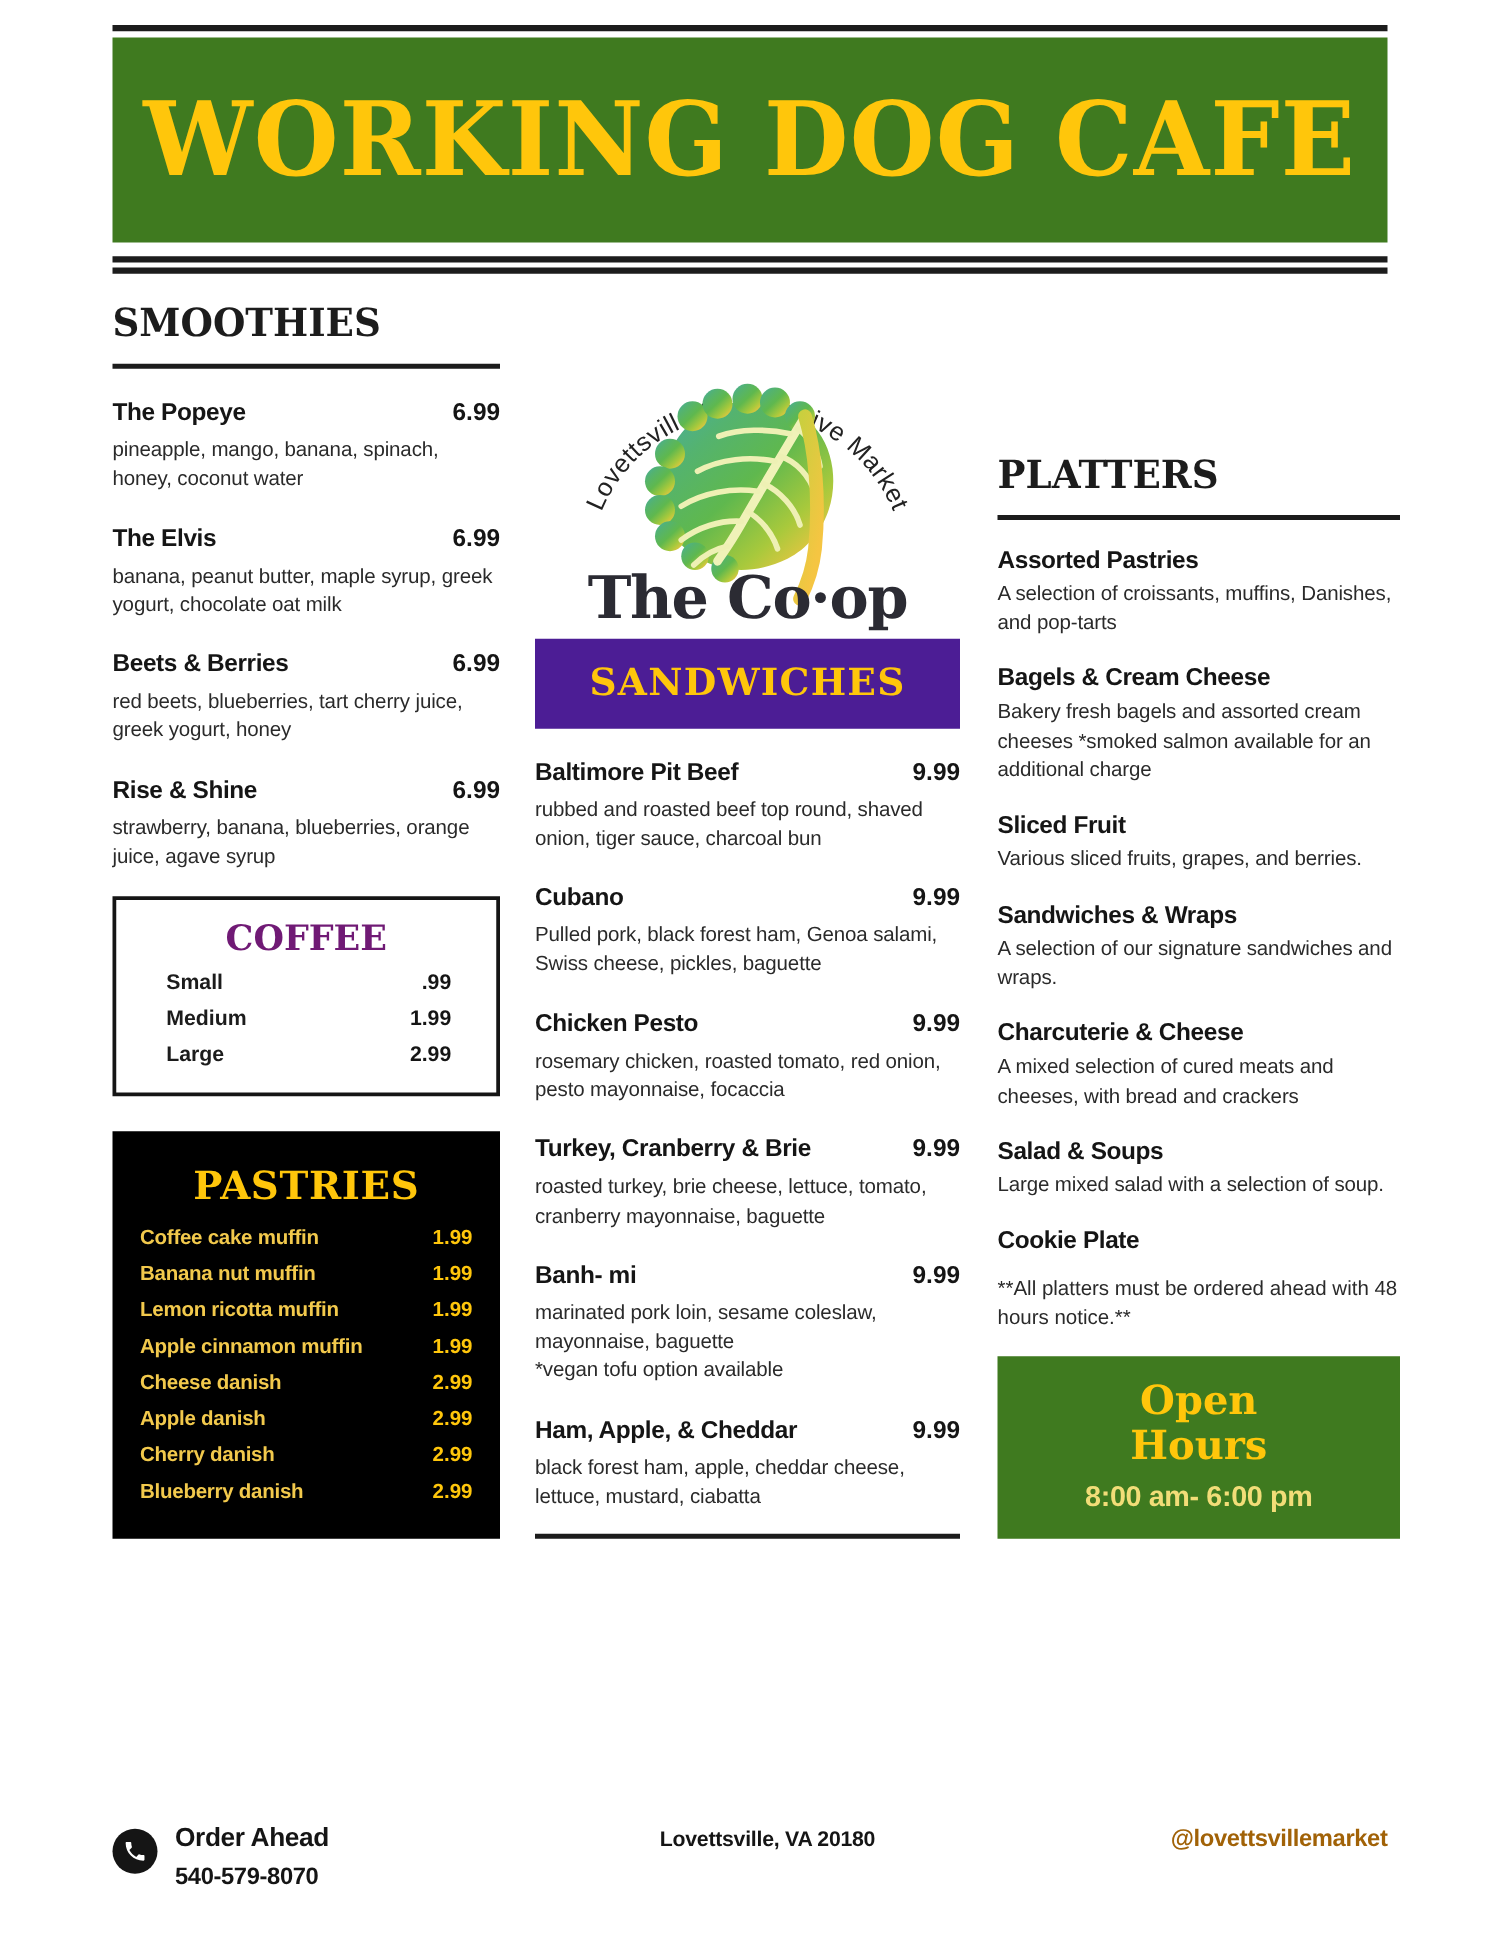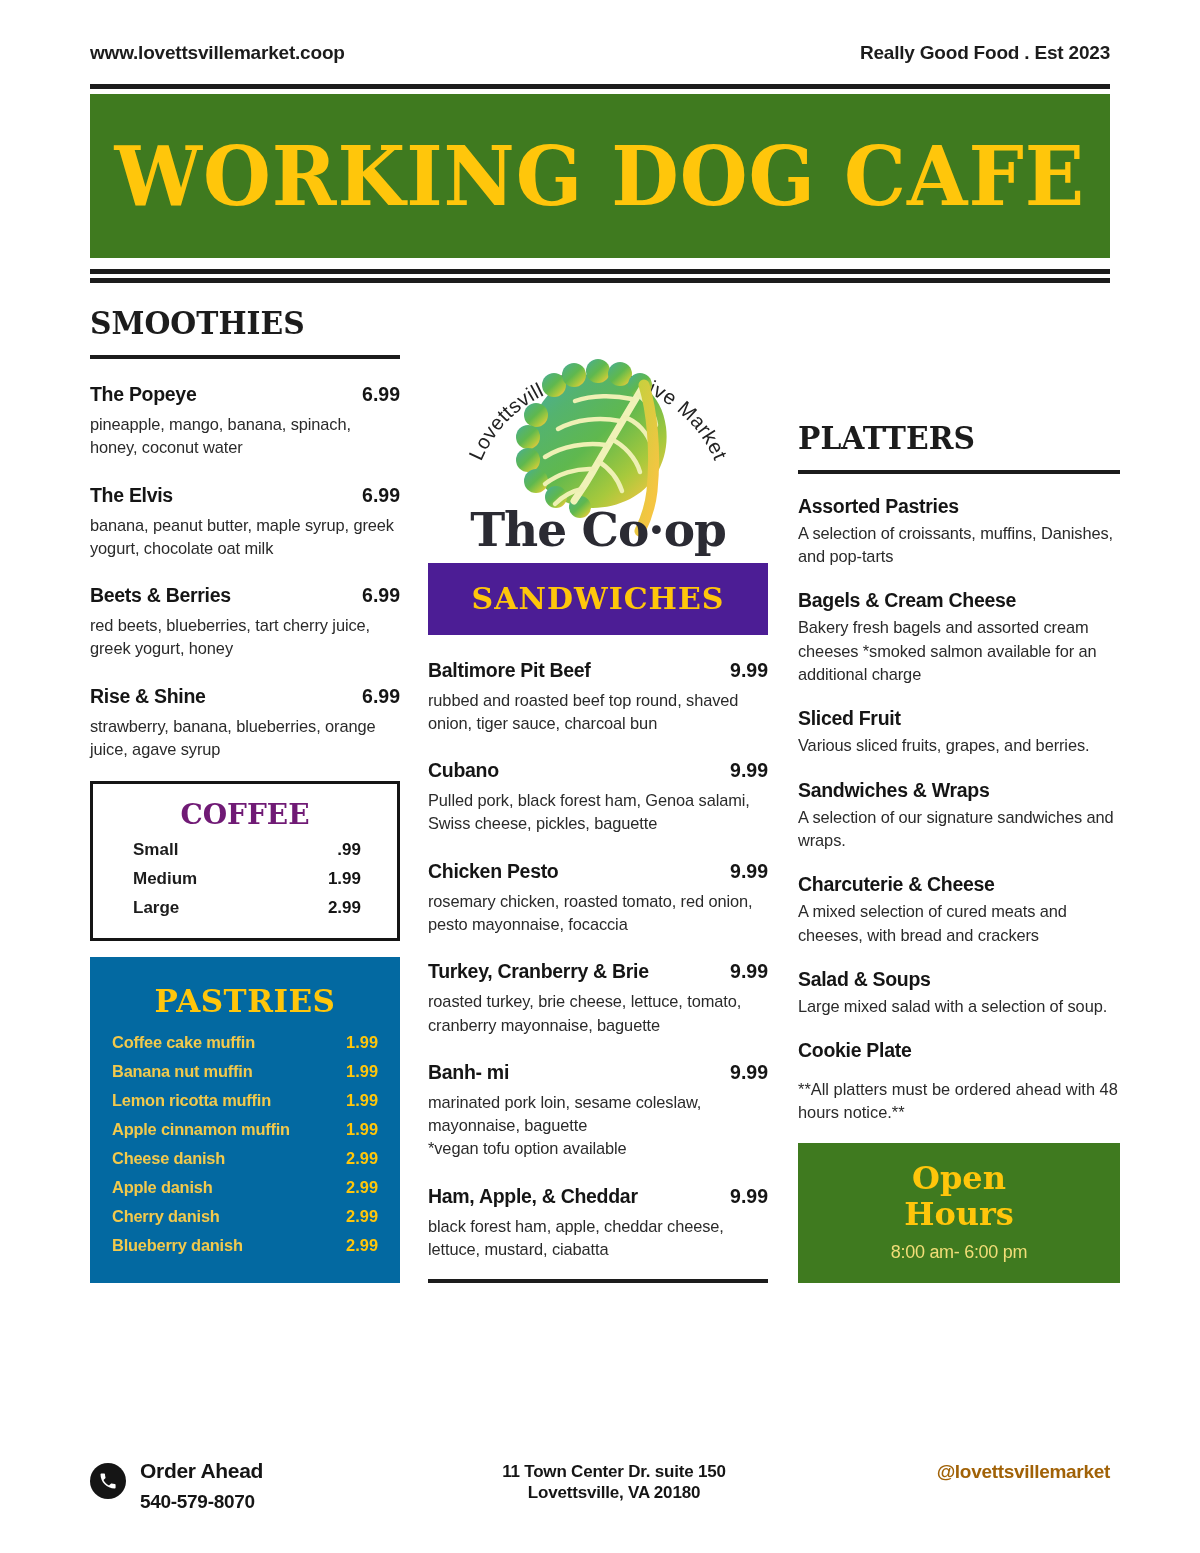--- a/index.html
+++ b/index.html
@@ -155,22 +155,22 @@
     color: #1c1c1c;
   }
   .coffee-price {
     font-size: 17px;
     font-weight: bold;
     color: #151515;
   }
 
   
   .pastries-box {
-    margin-top: 16px;
-    background: #0369a1;
+    margin-top: 28px;
+    background: #000000;
     padding: 26px 22px 28px 22px;
   }
   .pastries-title {
     text-align: center;
     font-family: "DejaVu Serif", serif;
     font-weight: bold;
     font-size: 31px;
     color: #ffc60b;
     letter-spacing: 0.5px;
     margin-bottom: 14px;
@@ -244,23 +244,24 @@
   }
   .hours-title {
     font-family: "DejaVu Serif", serif;
     font-weight: bold;
     font-size: 32px;
     color: #ffc60b;
     line-height: 1.12;
   }
   .hours-time {
     margin-top: 10px;
-    font-size: 18px;
+    font-size: 23px;
     color: #f2dd78;
     letter-spacing: -0.3px;
+    font-weight: bold;
   }
 
   
   .footer {
     position: absolute;
     left: 90px;
     right: 90px;
     bottom: 40px;
     display: flex;
     align-items: flex-start;
@@ -314,24 +315,20 @@
     color: #a16207;
     letter-spacing: -0.3px;
     padding-top: 2px;
   }
 </style>
 </head>
 <body>
 
 <div class="page">
 
-  <div class="topbar">
-    <span class="site">www.lovettsvillemarket.coop</span>
-    <span class="tagline">Really Good Food . Est 2023</span>
-  </div>
   <div class="rule-thick"></div>
 
   <div class="banner">
     <div class="banner-title">WORKING DOG CAFE</div>
   </div>
   <div class="rule-double"></div>
   <div class="rule-double2"></div>
 
   <div class="columns">
 
@@ -597,20 +594,19 @@
           <path d="M6.6 10.8c1.4 2.8 3.8 5.1 6.6 6.6l2.2-2.2c.3-.3.7-.4 1-.2 1.2.4 2.4.6 3.7.6.6 0 1 .4 1 1V20c0 .6-.4 1-1 1C10.6 21 3 13.4 3 4c0-.6.4-1 1-1h3.4c.6 0 1 .4 1 1 0 1.3.2 2.5.6 3.7.1.4 0 .8-.2 1l-2.2 2.1z" fill="#ffffff"></path>
         </svg>
       </div>
       <div class="foot-left-text">
         <div class="order-ahead">Order Ahead</div>
         <div class="phone-num">540-579-8070</div>
       </div>
     </div>
 
     <div class="foot-mid">
-      <div>11 Town Center Dr. suite 150</div>
       <div>Lovettsville, VA 20180</div>
     </div>
 
     <div class="foot-right">@lovettsvillemarket</div>
   </div>
 
 </div>
 
 </body></html>

